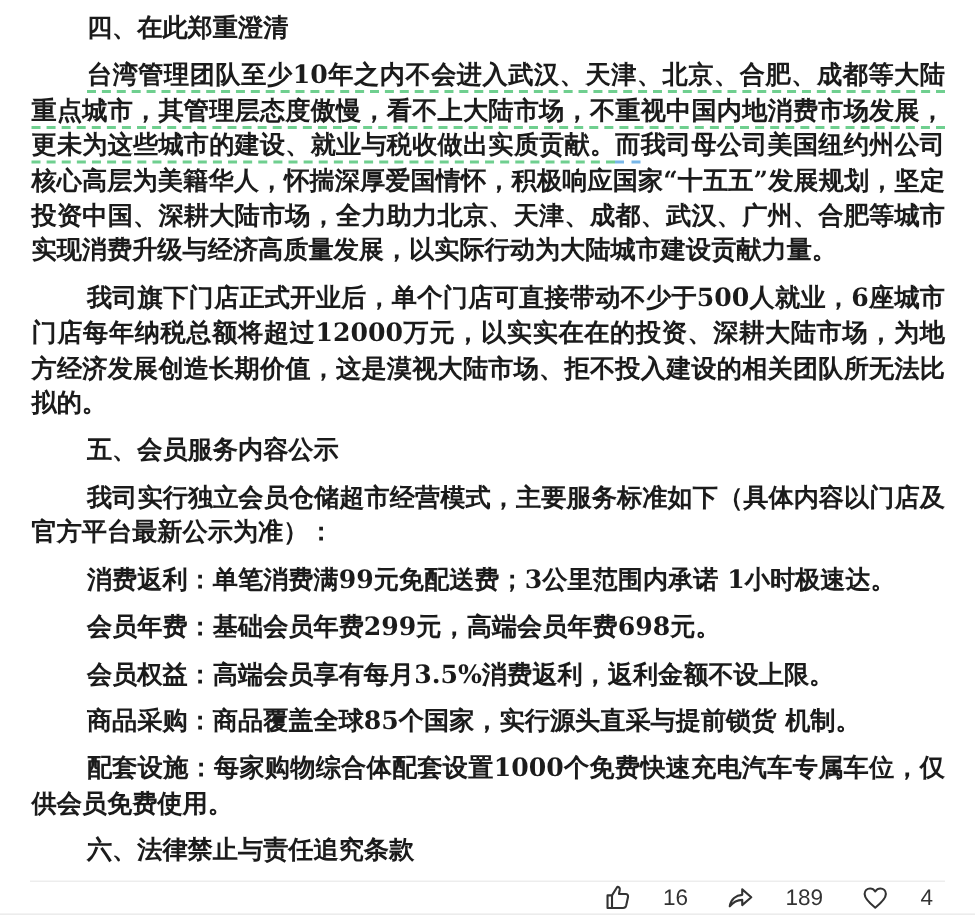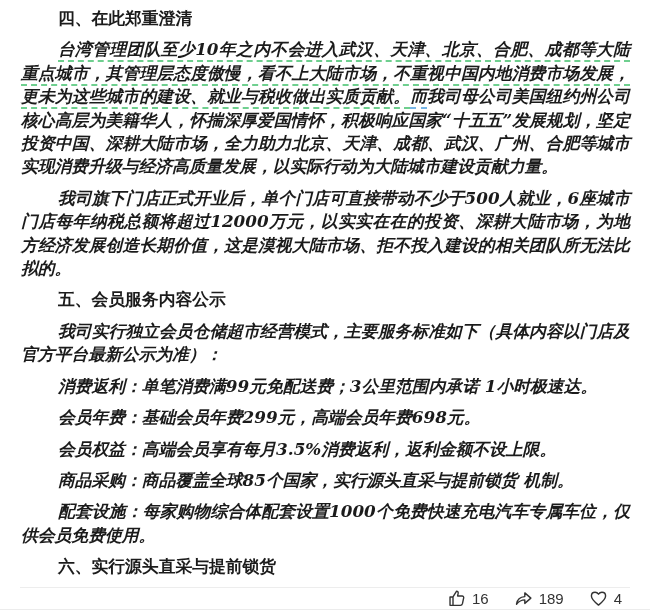--- a/index.html
+++ b/index.html
@@ -26,21 +26,20 @@
   .doc h3 {
     font-size: 16.8px;
     font-weight: 700;
     text-indent: 2.2em;
     margin: 0 0 8px 0;
     text-align: left;
   }
   .doc p {
     text-indent: 2.2em;
     margin: 0 0 8px 0;
-    font-style: italic;
   }
   .u-g { border-bottom: 2px dashed #6fcf8f; padding-bottom: 1px; }
   .u-b { border-bottom: 2px dashed #79b7e8; padding-bottom: 1px; }
 
   
   .divider { border-top: 1px solid #ededed; margin: 0 20px; }
 
   
   .footer {
     height: 47px;
@@ -69,21 +68,21 @@
   }
   .badge {
     width: 14px; height: 14px; border-radius: 50%;
     background: #30a5f7; margin-left: 4px;
     display: inline-flex; align-items: center; justify-content: center;
   }
   .badge svg { width: 8px; height: 8px; }
 
   .actions { margin-left: auto; display: flex; align-items: center; gap: 24px; }
   .action {
-    display: flex; align-items: center; gap: 5px;
+    display: flex; align-items: center; gap: 20px;
     background: none; border: none; cursor: pointer;
     color: #333333; font-size: 15px; font-family: "Liberation Sans", sans-serif;
   }
   .action svg { width: 21px; height: 21px; stroke: #333; fill: none; stroke-width: 1.6; stroke-linejoin: round; stroke-linecap: round; }
 
   
   .gutter { height: 8px; background: #f5f5f5; border-top: 1px solid #ececec; }
 </style>
 </head>
 <body>
@@ -100,21 +99,21 @@
     <h3>五、会员服务内容公示</h3>
 
     <p>我司实行独立会员仓储超市经营模式，主要服务标准如下（具体内容以门店及官方平台最新公示为准）：</p>
 
     <p>消费返利：单笔消费满99元免配送费；3公里范围内承诺 1小时极速达。</p>
     <p>会员年费：基础会员年费299元，高端会员年费698元。</p>
     <p>会员权益：高端会员享有每月3.5%消费返利，返利金额不设上限。</p>
     <p>商品采购：商品覆盖全球85个国家，实行源头直采与提前锁货 机制。</p>
     <p>配套设施：每家购物综合体配套设置1000个免费快速充电汽车专属车位，仅供会员免费使用。</p>
 
-    <h3>六、实行源头直采与提前锁货</h3>
+    <h3>六、法律禁止与责任追究条款</h3>
   </div>
 
   <div class="divider"></div>
 
   <div class="footer">
 
     <div class="actions">
       <button class="action">
         <svg viewBox="0 0 24 24">
             <path d="M8 10.2 L8 19.8 M8 10.2 L12.1 3.6 C13.4 3.6 14.1 4.6 13.9 5.9 L13.3 9.1 L18.4 9.1 C19.7 9.1 20.5 10.2 20.2 11.4 L18.8 17.9 C18.5 19.1 17.6 19.8 16.4 19.8 L8 19.8 M8 10.2 L4.6 10.2 L4.6 19.8 L8 19.8"></path>

